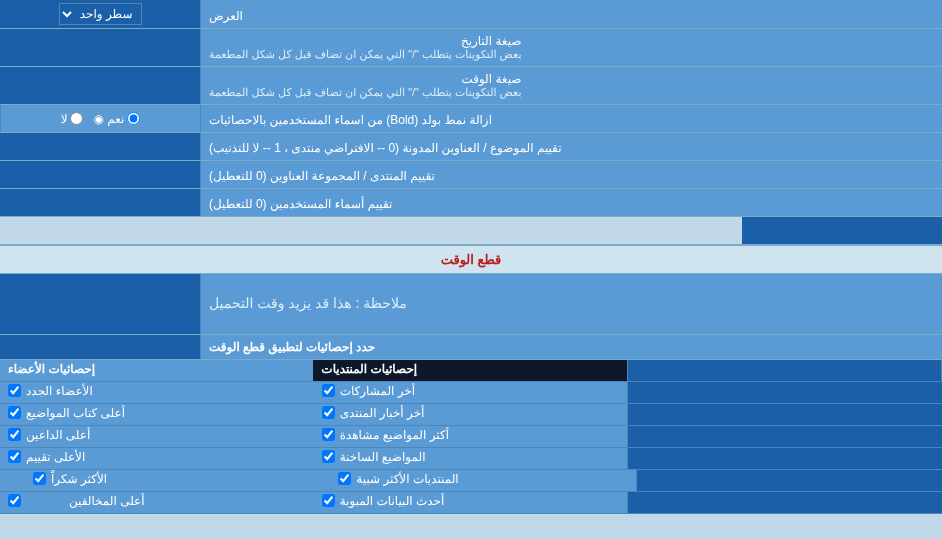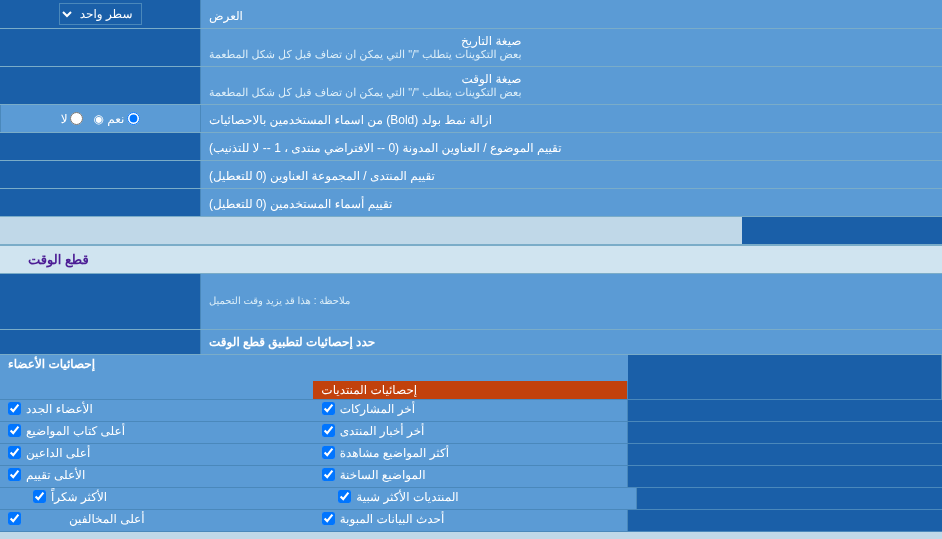--- a/index.html
+++ b/index.html
@@ -83,25 +83,25 @@
       font-size: 12px;
       display: flex;
       align-items: center;
       gap: 3px;
       cursor: pointer;
     }
 
     
     .section-header {
       background: #d0e4f0;
-      color: #4c1d95;
+      color: #b91c1c;
       font-weight: bold;
       font-size: 13px;
       padding: 6px 28px;
-      text-align: left;
+      text-align: center;
       border-bottom: 1px solid #7aacc8;
       border-top: 1px solid #7aacc8;
     }
 
     .three-col-row {
       display: flex;
       background: #5b9bd5;
       border-bottom: 1px solid #4a88bb;
       min-height: 22px;
     }
@@ -206,38 +206,38 @@
   </div>
 </div>
 
 <div class="section-header">
   <span>قطع الوقت</span>
 </div>
 
 <div class="row">
   <div class="label-cell" style="white-space: pre-line; font-size: 11px; line-height: 1.4;">
     <div>
-      <div style="font-size:10px; color:#dceef8;">ملاحظة : هذا قد يزيد وقت التحميل</div>
+      <div style="font-size:14px; color:#dceef8;">ملاحظة : هذا قد يزيد وقت التحميل</div>
     </div>
   </div>
   <div class="input-cell">
     <input type="text" style="">
   </div>
 </div>
 
 <div class="row" style="min-height: 24px;">
   <div class="label-cell" style="font-weight: bold;">
     <span>حدد إحصائيات لتطبيق قطع الوقت</span>
   </div>
   <div style="width:200px; min-width:140px; background:#1a5fa8;"></div>
 </div>
 
 <div class="three-col-row" style="background: #5b9bd5; border-bottom: 1px solid #4a88bb;">
   <div class="col" style="background:#1a5fa8; color:#fff; font-weight: bold; border-right: 1px solid #4a88bb;"></div>
-  <div class="col" style="background: #c2410c; color:#fff; font-weight: normal; border-right: 1px solid #4a88bb; margin-top: 26px;">
+  <div class="col" style="background: #0f172a; color:#fff; font-weight: bold; border-right: 1px solid #4a88bb;">
     <span>إحصائيات المنتديات</span>
   </div>
   <div class="col" style="background: #5b9bd5; color:#fff; font-weight: bold; border-right: none;">
     <span>إحصائيات الأعضاء</span>
   </div>
 </div>
 
 <div class="three-col-row">
   <div class="col" style="background:#1a5fa8;"></div>
   <div class="col">

